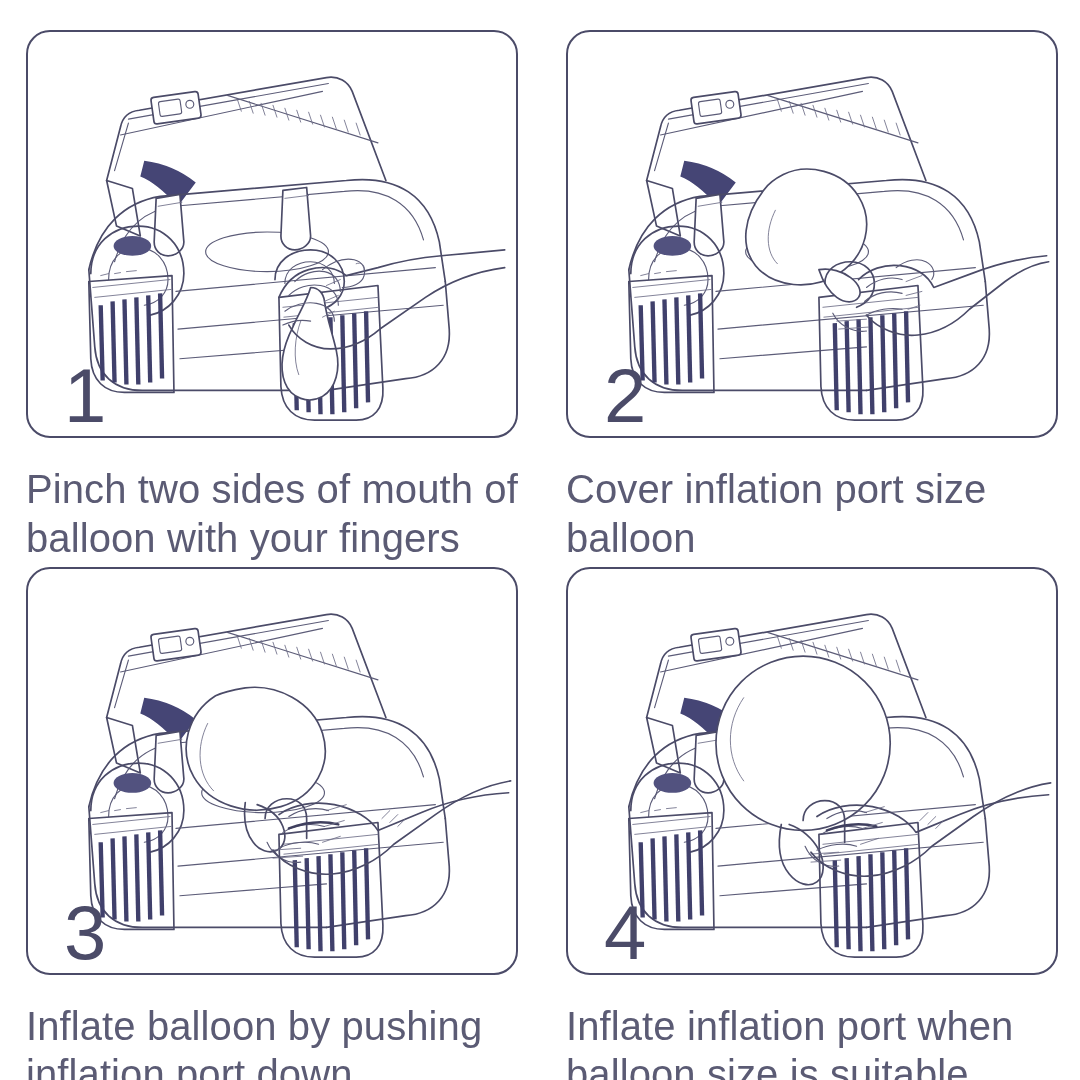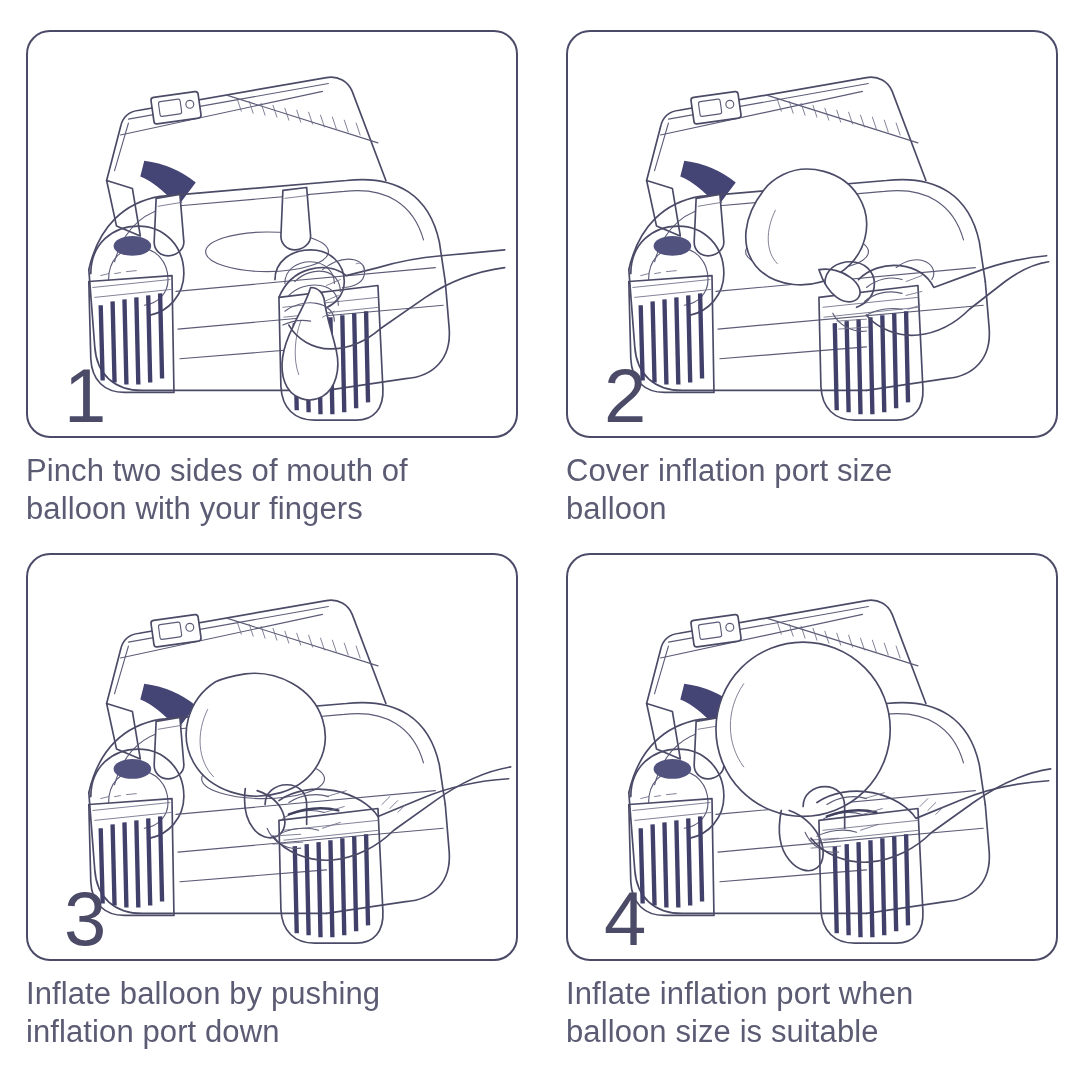--- a/index.html
+++ b/index.html
@@ -49,22 +49,22 @@
     bottom:2px;
     font-size:76px;
     line-height:1;
     font-weight:400;
     color:#4b4b68;
     letter-spacing:0px;
     font-family:"Liberation Sans", sans-serif;
     user-select:none;
   }
   .caption{
-    margin-top:14px;
-    font-size:31px;
+    margin-top:27px;
+    font-size:40px;
     line-height:1.22;
     color:#5b5b74;
     letter-spacing:0.1px;
     white-space:pre-line;
     font-family:"Liberation Sans", sans-serif;
   }
   
   .ln{fill:none;stroke:#4b4b68;stroke-width:1.7;stroke-linecap:round;stroke-linejoin:round;}
   .ln-thin{fill:none;stroke:#5c5c78;stroke-width:1.15;stroke-linecap:round;stroke-linejoin:round;}
   .ln-hair{fill:none;stroke:#6b6b85;stroke-width:0.85;stroke-linecap:round;stroke-linejoin:round;}

